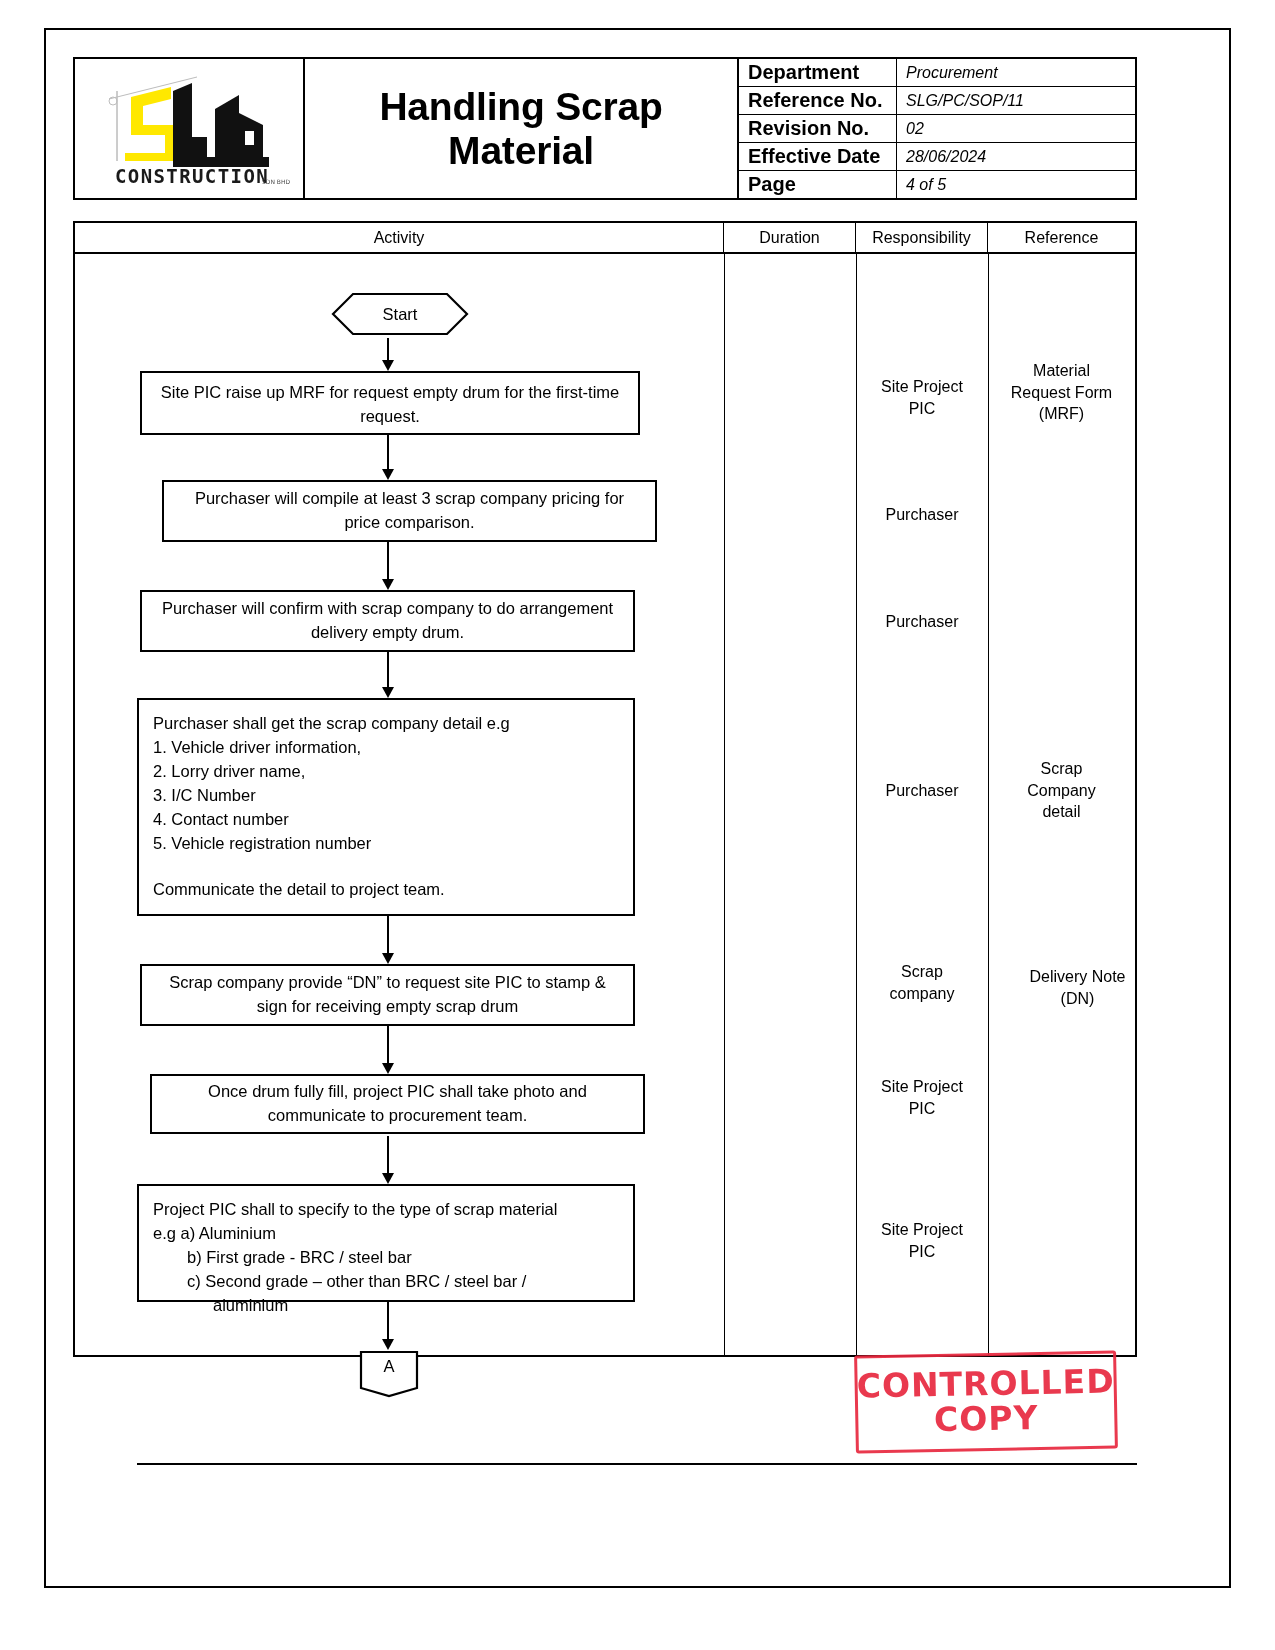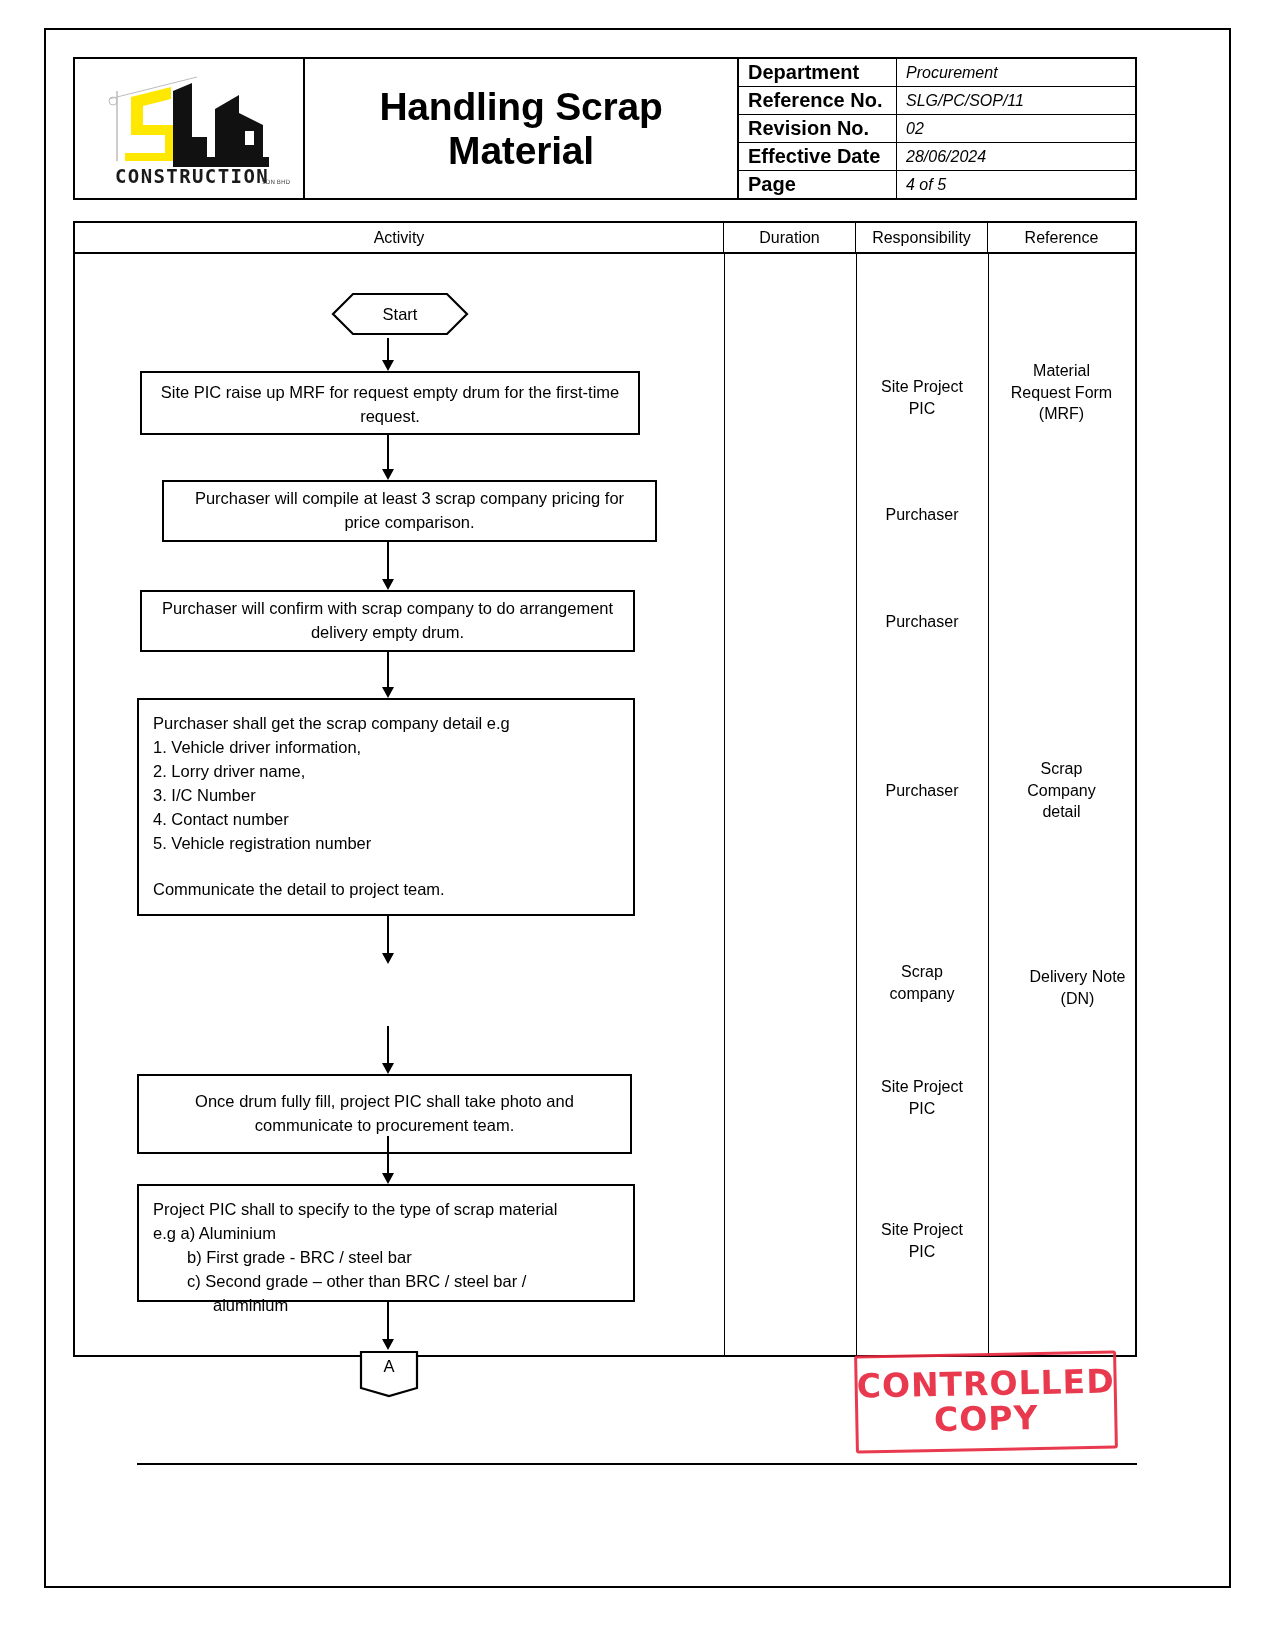--- a/index.html
+++ b/index.html
@@ -386,27 +386,30 @@
           <div>5. Vehicle registration number</div>
           <div style="height:22px;"></div>
           <div>Communicate the detail to project team.</div>
         </div>
 
         <div class="arrow" style="left:312px; top:662px; width:2px; height:48px;">
           <div class="shaft" style="height:38px;"></div>
           <div class="head" style="top:37px;"></div>
         </div>
 
+        <div class="node centered" style="left:65px; top:710px; width:495px; height:62px;">
+          <span>Scrap company provide “DN” to request site PIC to stamp &amp; sign for receiving empty scrap drum</span>
+        </div>
 
         <div class="arrow" style="left:312px; top:772px; width:2px; height:48px;">
           <div class="shaft" style="height:38px;"></div>
           <div class="head" style="top:37px;"></div>
         </div>
 
-        <div class="node centered" style="left:62px; top:820px; width:495px; height:80px;">
+        <div class="node centered" style="left:75px; top:820px; width:495px; height:60px;">
           <span>Once drum fully fill, project PIC shall take photo and communicate to procurement team.</span>
         </div>
 
         <div class="arrow" style="left:312px; top:882px; width:2px; height:48px;">
           <div class="shaft" style="height:38px;"></div>
           <div class="head" style="top:37px;"></div>
         </div>
 
         <div class="node left" style="left:62px; top:930px; width:498px; height:118px;">
           <div class="just">Project PIC shall to specify to the type of scrap material</div>

